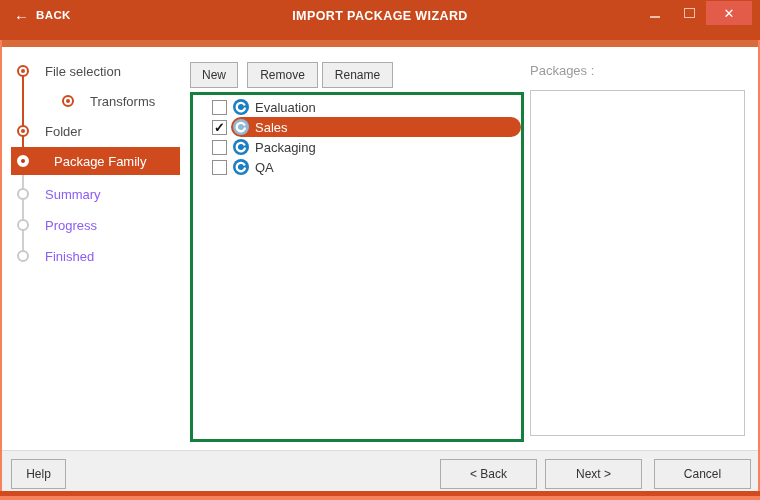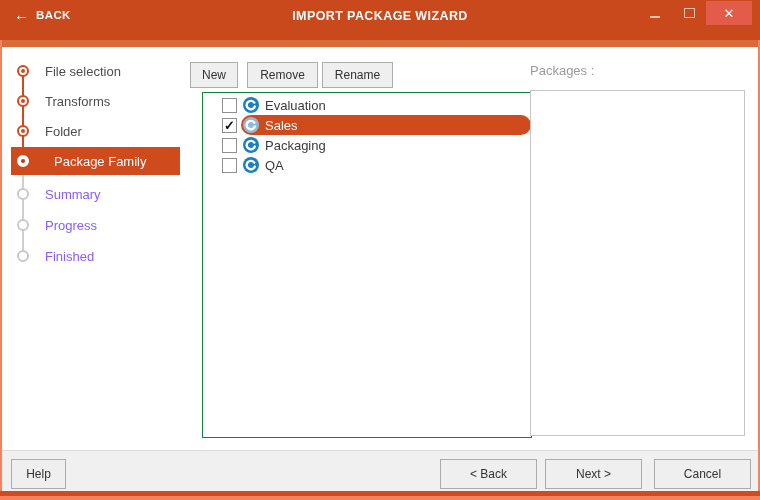--- a/index.html
+++ b/index.html
@@ -47,21 +47,21 @@
   .step.pending .lbl{color:#8b5cf6;}
   
   .btn{position:absolute;background:#EFEFEF;border:1px solid #ACACAC;font-size:12px;color:#333;
     font-family:"Liberation Sans",sans-serif;display:flex;align-items:center;justify-content:center;cursor:default;text-align:right;}
   .btn.tb{top:62px;height:24px;}
   #btn-new{left:190px;width:46px;}
   #btn-remove{left:247px;width:69px;}
   #btn-rename{left:322px;width:69px;}
   
   .listbox{position:absolute;left:190px;top:92px;width:328px;height:344px;background:#fff;
-    border:1px solid #15803d;overflow:hidden;margin-left:12px;}
+    border:3px solid #15803d;overflow:hidden;}
   .row{height:20px;display:flex;align-items:center;}
   .row:first-child{margin-top:2px;}
   .cbx{width:13px;height:13px;background:#fff;border:1px solid #8F8F8F;margin-left:19px;flex:none;
     display:flex;align-items:center;justify-content:center;font-size:13px;font-weight:bold;color:#111;line-height:13px;}
   .row-content{flex:1;height:20px;display:flex;align-items:center;margin-left:4px;padding-left:2px;}
   .row.selected .row-content{background:#CF4A1D;border-radius:10px;}
   .pkg-icon{width:16px;height:16px;flex:none;}
   .row-label{margin-left:6px;font-size:13px;color:#3B3B3B;}
   .row.selected .row-label{color:#fff;}
   
@@ -101,21 +101,21 @@
   <div class="substrip"></div>
 
   <div class="sidebar">
     <div class="step-line done"></div>
     <div class="step-line todo"></div>
     <div id="steps">
         <div class="step done" style="top: 10px;">
           <span class="dot"></span>
           <span class="lbl">File selection</span>
         </div>
-        <div class="step done" style="top: 40px;">
+        <div class="step done" style="top: 40px; padding-left: 45px;">
           <span class="dot"></span>
           <span class="lbl">Transforms</span>
         </div>
         <div class="step done" style="top: 70px;">
           <span class="dot"></span>
           <span class="lbl">Folder</span>
         </div>
         <div class="step active" style="top: 100px; gap: 9px;">
           <div class="bar"></div>
           <span class="dot"></span>

